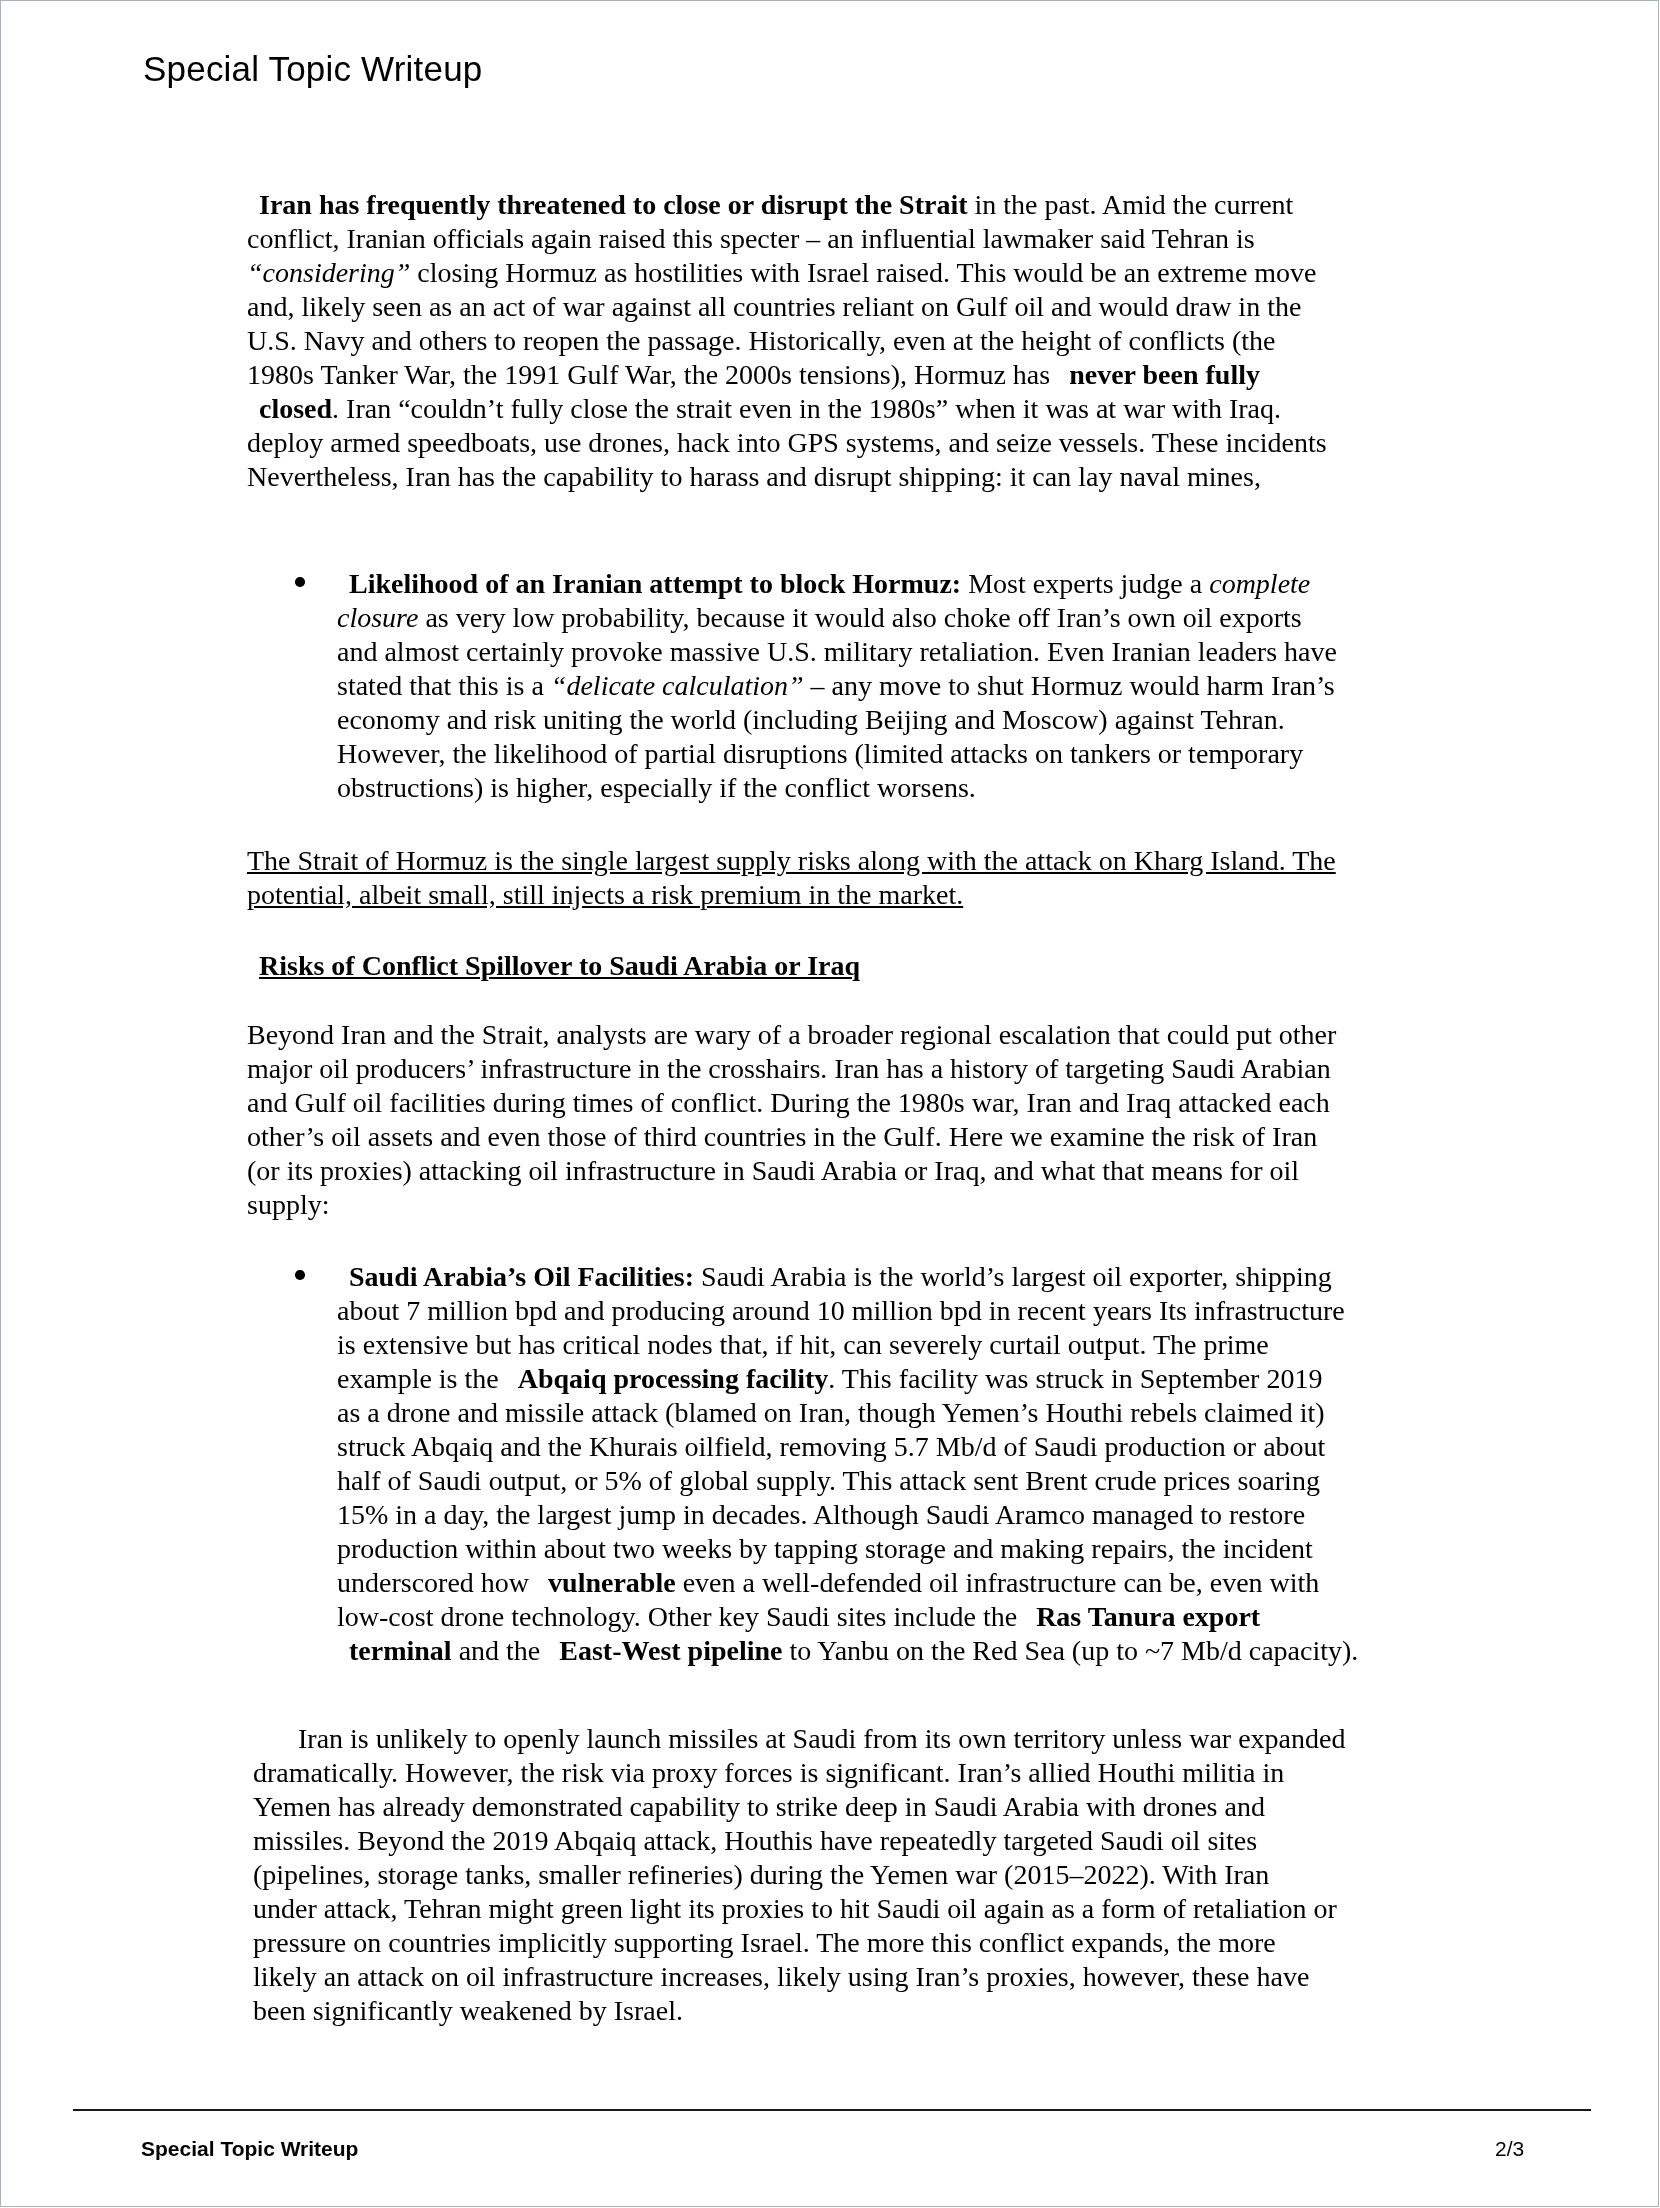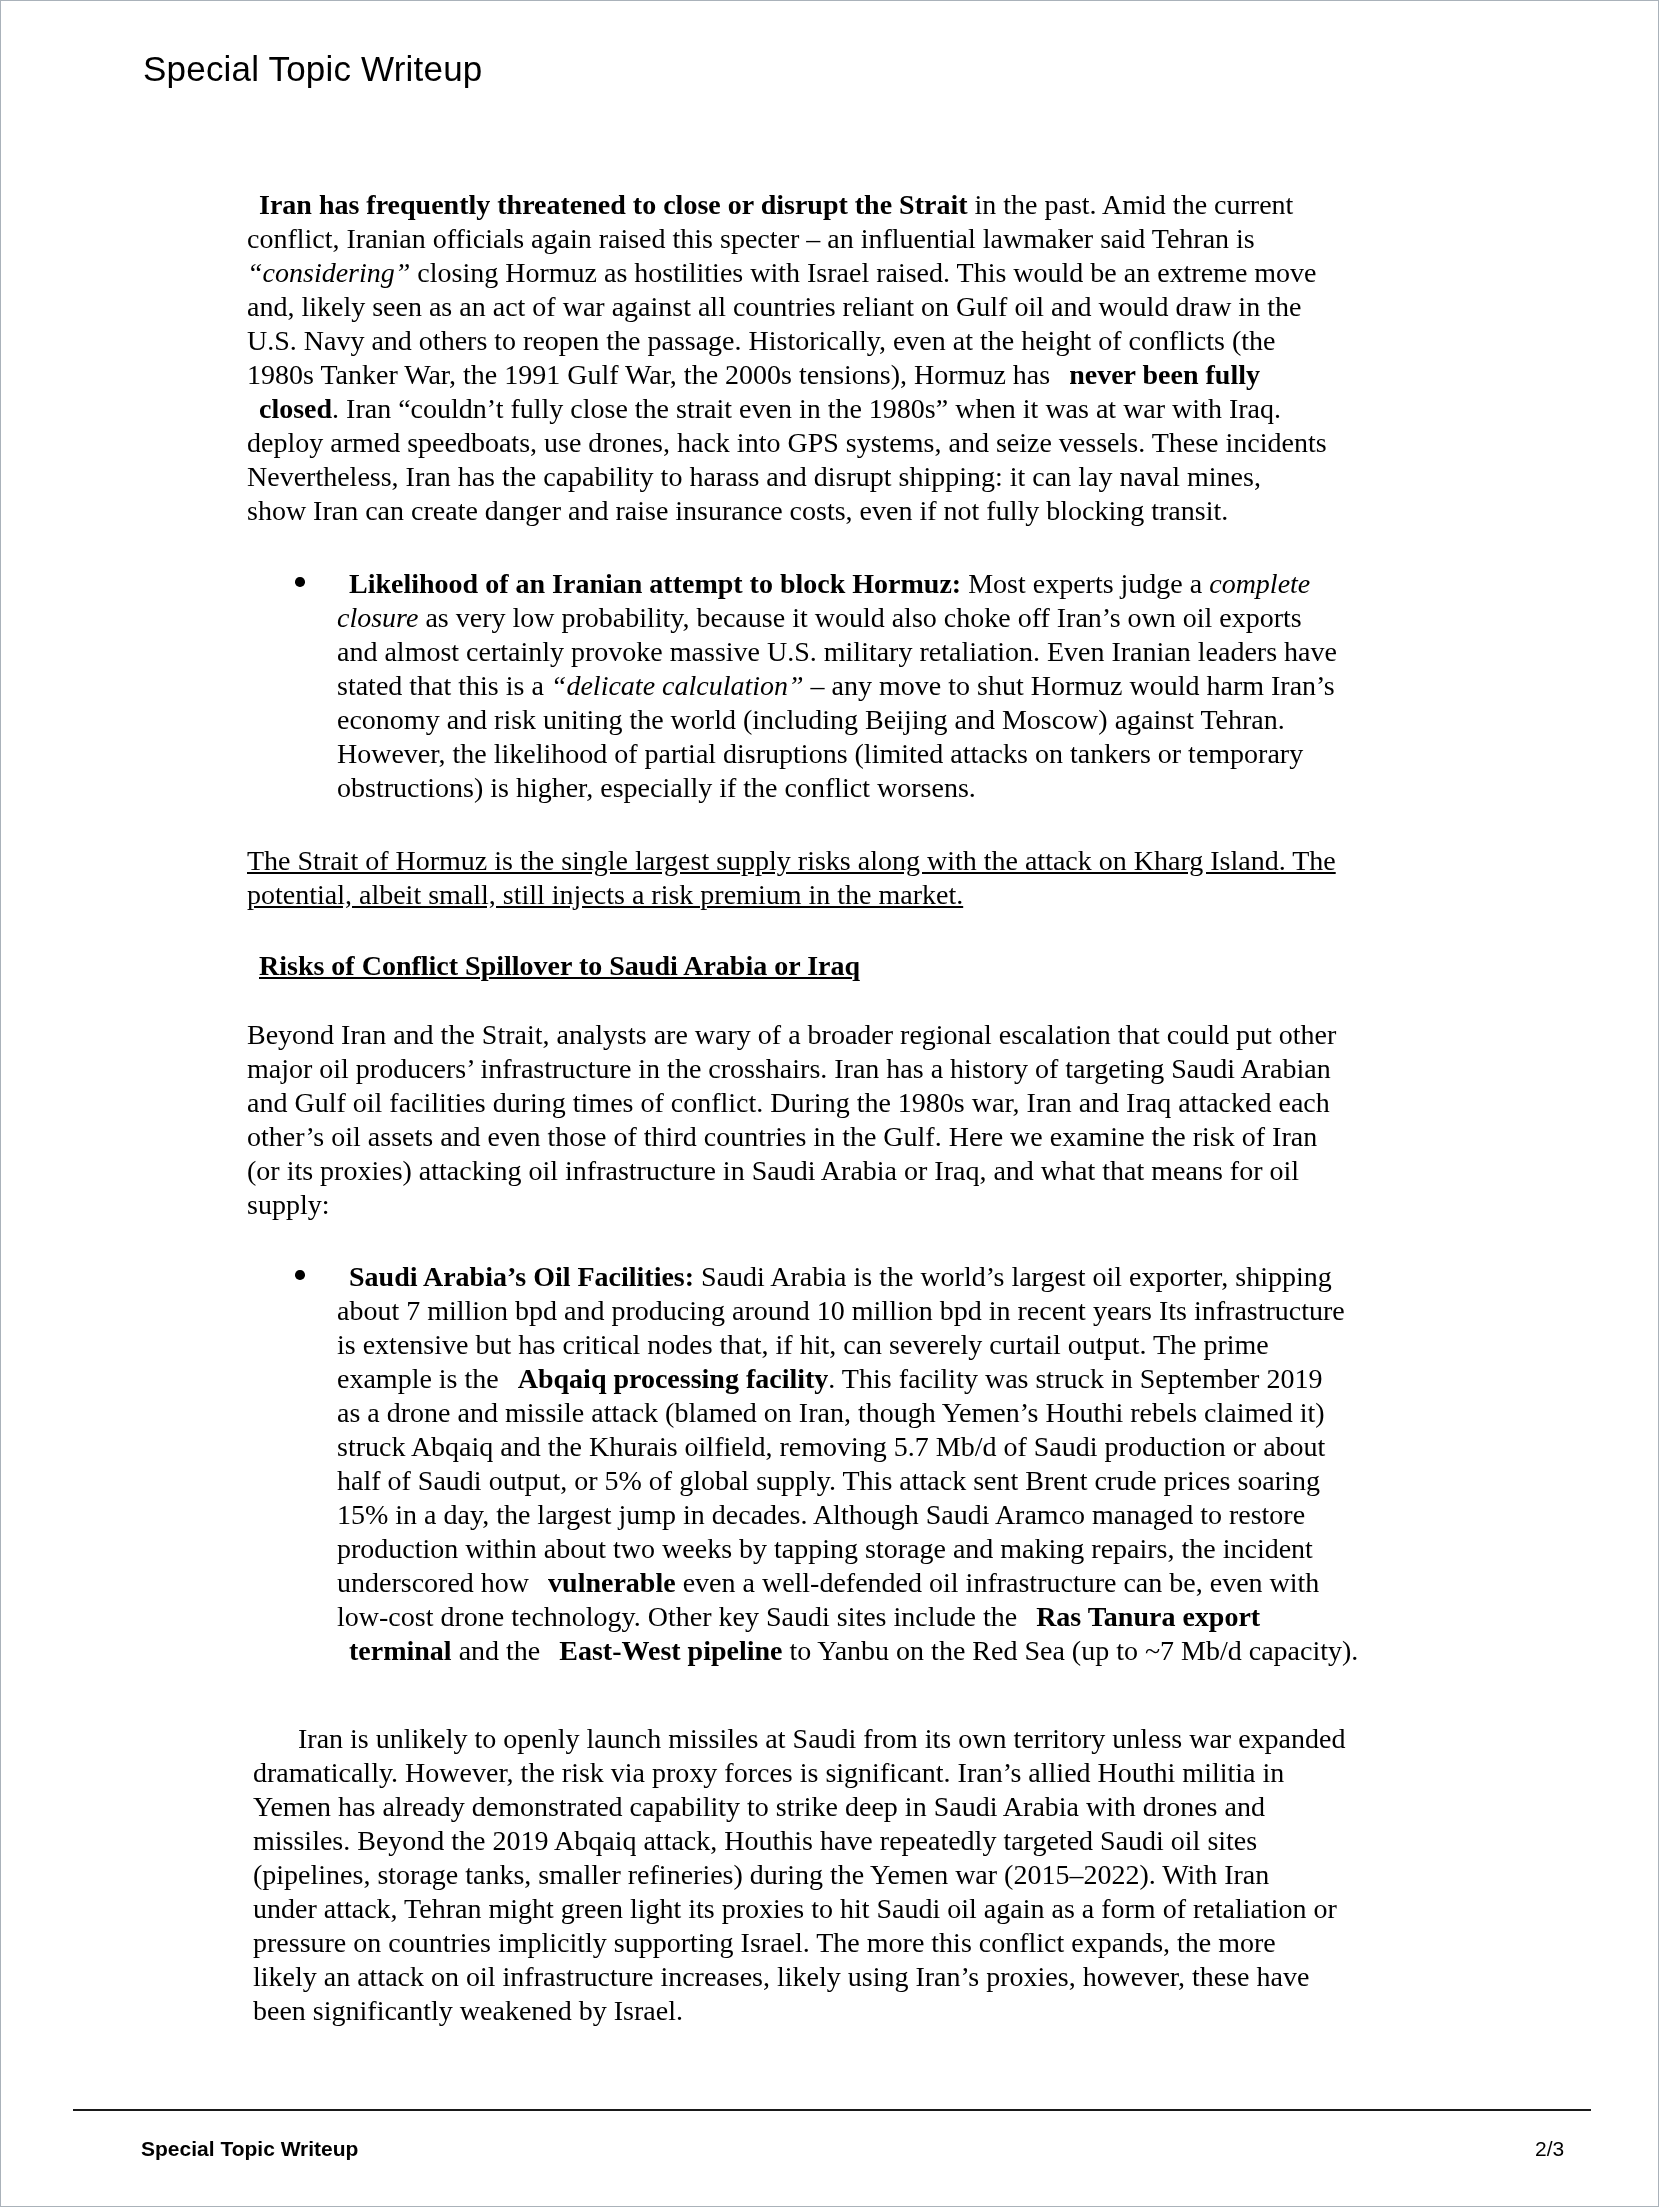--- a/index.html
+++ b/index.html
@@ -31,41 +31,40 @@
   .footer-rule {
     position: absolute; left: 72px; top: 2108px; width: 1518px; height: 1.7px; background: #1a1a1a;
   }
   .footer-title {
     position: absolute; left: 140px; top: 2136px;
     font-family: "Liberation Sans", sans-serif; font-size: 21px; font-weight: bold; color: #000;
     white-space: nowrap;
   }
   .footer-page {
     position: absolute; left: 1494px; top: 2136px;
-    font-family: "Liberation Sans", sans-serif; font-size: 21px; color: #000; white-space: nowrap; margin-left: 40px;
+    font-family: "Liberation Sans", sans-serif; font-size: 21px; color: #000; white-space: nowrap;
   }
 </style>
 </head>
 <body>
 
 <div class="page">
 
   <div class="header-title">Special Topic Writeup</div>
 
   <div class="block" style="left:246px; top:187px;">
       <div class="line"><span class="b ">Iran has frequently threatened to close or disrupt the Strait</span><span class=""> in the past. Amid the current</span></div>
       <div class="line"><span class="">conflict, Iranian officials again raised this specter – an influential lawmaker said Tehran is</span></div>
       <div class="line"><span class="i">“considering”</span><span class=""> closing Hormuz as hostilities with Israel raised. This would be an extreme move</span></div>
       <div class="line"><span class="">and, likely seen as an act of war against all countries reliant on Gulf oil and would draw in the</span></div>
       <div class="line"><span class="">U.S. Navy and others to reopen the passage. Historically, even at the height of conflicts (the</span></div>
       <div class="line"><span class="">1980s Tanker War, the 1991 Gulf War, the 2000s tensions), Hormuz has </span><span class="b ">never been fully</span></div>
       <div class="line"><span class="b ">closed</span><span class="">. Iran “couldn’t fully close the strait even in the 1980s” when it was at war with Iraq.</span></div>
       <div class="line"><span class="">deploy armed speedboats, use drones, hack into GPS systems, and seize vessels. These incidents</span></div>
       <div class="line"><span class="">Nevertheless, Iran has the capability to harass and disrupt shipping: it can lay naval mines,</span></div>
-      <div class="line"><span class="">show Iran can create danger and raise insurance costs, even if not fully blocking transit.</span></div>
     </div>
 
   <div class="block" style="left:336px; top:566px;">
     <span class="bullet-dot"></span>
     <div>
         <div class="line"><span class="b ">Likelihood of an Iranian attempt to block Hormuz:</span><span class=""> Most experts judge a </span><span class="i">complete</span></div>
         <div class="line"><span class="i">closure</span><span class=""> as very low probability, because it would also choke off Iran’s own oil exports</span></div>
         <div class="line"><span class="">and almost certainly provoke massive U.S. military retaliation. Even Iranian leaders have</span></div>
         <div class="line"><span class="">stated that this is a </span><span class="i">“delicate calculation”</span><span class=""> – any move to shut Hormuz would harm Iran’s</span></div>
         <div class="line"><span class="">economy and risk uniting the world (including Beijing and Moscow) against Tehran.</span></div>

